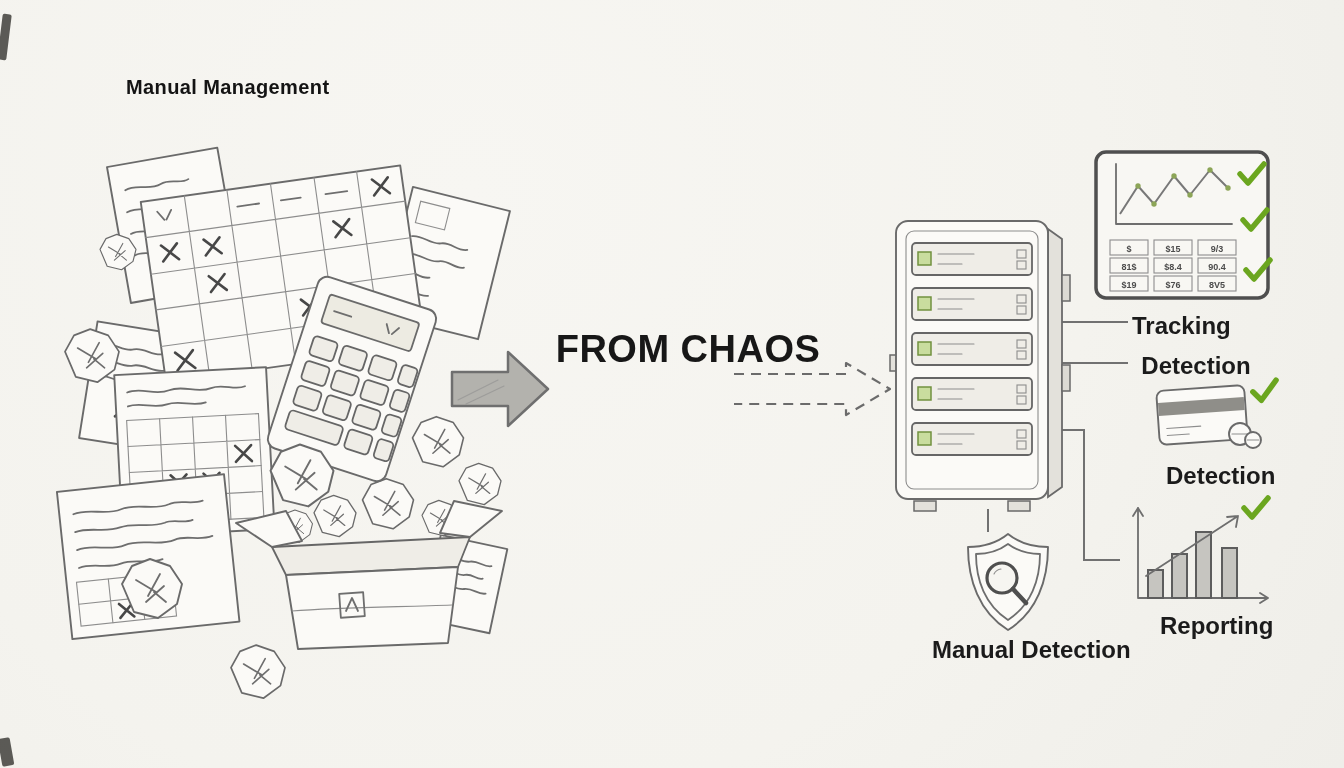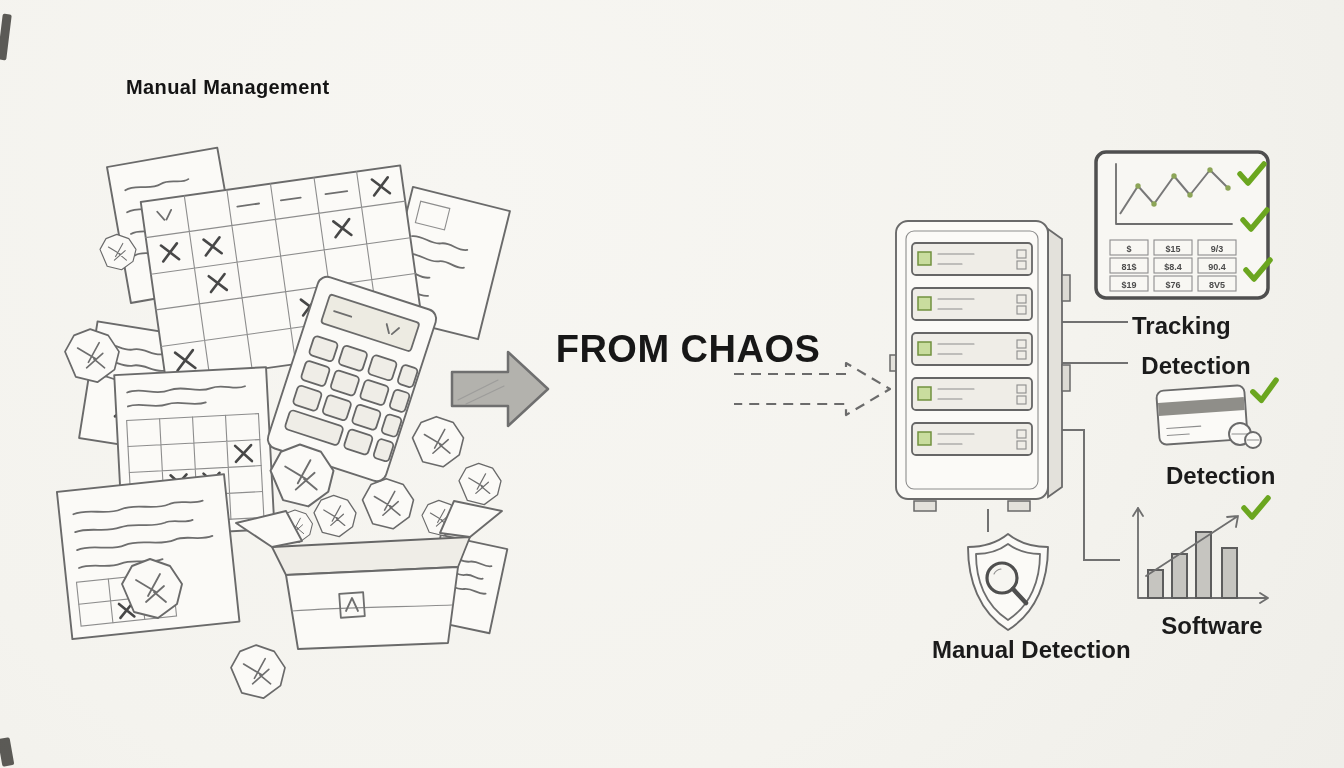--- a/index.html
+++ b/index.html
@@ -289,15 +289,15 @@
     <path class="ink" d="M24,80 L116,20 M116,20 l-11,1 M116,20 l-2,11" stroke-width="2.4"></path>
     <g transform="translate(120,0)">
         <polyline class="check" points="2,12 10,21 26,2"></polyline>
       </g>
   </svg>
 
   <div class="label" style="left:1132px;top:312px;width:96px">Tracking</div>
   <div class="label" style="left:1130px;top:352px;width:132px">Detection</div>
   <div class="label" style="left:1166px;top:462px;width:100px">Detection</div>
   <div class="label" style="left:932px;top:636px;width:164px">Manual Detection</div>
-  <div class="label" style="left:1160px;top:612px;width:104px">Software</div>
+  <div class="label" style="left:1160px;top:612px;width:104px">Reporting</div>
 
 </div>
 
 </body></html>

